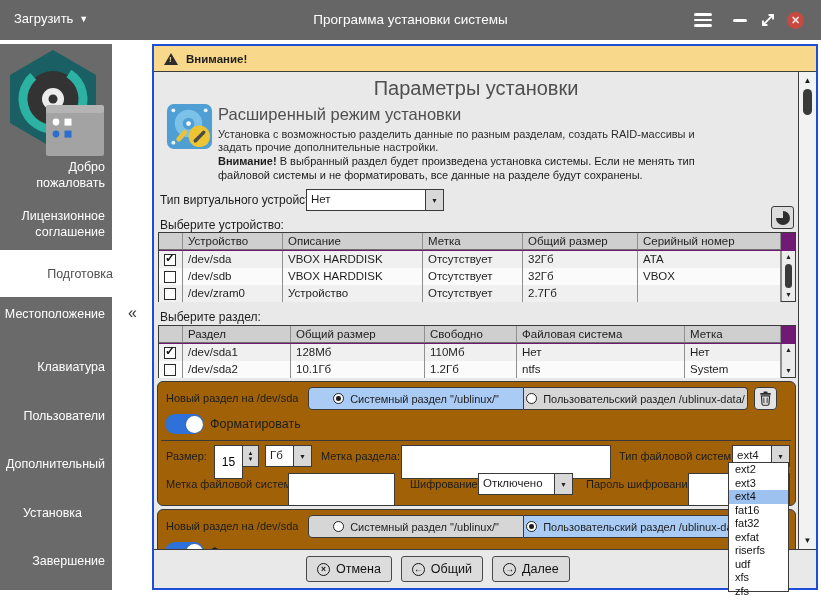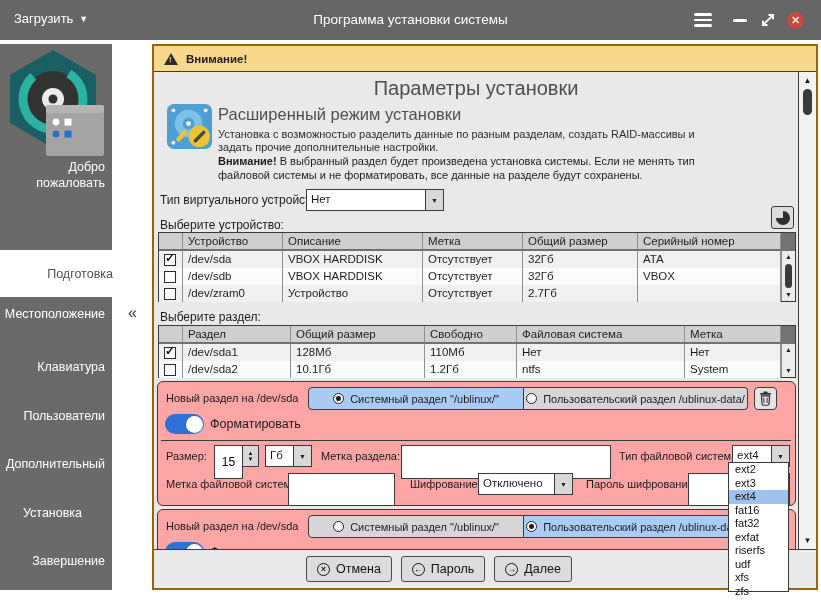--- a/index.html
+++ b/index.html
@@ -19,21 +19,21 @@
   .tb-close { position:absolute; left:787px; top:12px; width:17px; height:17px; border-radius:50%; background:#c64a42; color:#efe0e0; font-size:11px; font-weight:bold; display:flex; align-items:center; justify-content:center; line-height:1; }
 
   
   .sidebar { position:absolute; left:0; top:44px; width:112px; height:546px; background:#6a6a6a; }
   .side-logo { position:absolute; left:6px; top:4px; width:106px; height:112px; }
   .nav-item { position:absolute; left:0; width:114px; padding-right:9px; text-align:right; color:#fff; font-size:12.5px; line-height:16px; cursor:default; }
   .nav-item.active { width:127px; background:#fff; color:#4f4f4f; display:flex; align-items:center; justify-content:flex-end; padding-right:14px; }
   .collapse-btn { position:absolute; left:128px; top:304px; font-size:16px; color:#333; cursor:default; }
 
   
-  .main { position:absolute; left:152px; top:44px; width:666px; height:546px; border:2px solid #a16207; background:#e9e9e9; }
+  .main { position:absolute; left:152px; top:44px; width:666px; height:546px; border:2px solid #1d4ed8; background:#e9e9e9; }
   .banner { position:absolute; left:0; top:0; width:662px; height:26px; background:#f8d88b; border-bottom:1.5px solid #3c3c3c; display:flex; align-items:center; gap:8px; padding-left:10px; font-size:11.5px; font-weight:bold; color:#1d1d1d; }
   .warn-tri { position:relative; width:0; height:0; border-left:7px solid transparent; border-right:7px solid transparent; border-bottom:12px solid #2d2d2d; }
   .warn-tri::after { content:"!"; position:absolute; left:-2px; top:2px; color:#f8d88b; font-size:8px; font-weight:bold; }
 
   .scrollarea { position:absolute; left:0; top:26px; width:644px; height:477px; overflow:hidden; }
 
   .page-title { position:absolute; left:0; top:5px; width:644px; text-align:center; font-size:20px; color:#4f4f4f; }
 
   .disk-icon { position:absolute; left:12px; top:31px; width:47px; height:47px; }
   .sec-heading { position:absolute; left:64px; top:33px; font-size:16.5px; color:#4f4f4f; }
@@ -49,35 +49,35 @@
   .combo .btn { width:18px; background:#d8d8d8; border-left:1.5px solid #3a3a3a; display:flex; align-items:center; justify-content:center; }
   .combo .btn::after { content:"▼"; font-size:7px; color:#222; }
 
   .txt { position:absolute; height:22px; border:1.5px solid #3a3a3a; background:#fff; font-size:12px; padding:16px 4px; font-family:"Liberation Sans",sans-serif; }
 
   
   .pie-btn { position:absolute; left:617px; top:134px; width:23px; height:23px; background:#dcdcdc; border:1.5px solid #3a3a3a; border-radius:3px; display:flex; align-items:center; justify-content:center; }
   .pie { width:14px; height:14px; border-radius:50%; background:conic-gradient(#2e2e2e 0deg 268deg, #dcdcdc 268deg 360deg); }
 
   
-  .tbl { position:absolute; border:1.5px solid #3a3a3a; background:#737373; display:grid; }
+  .tbl { position:absolute; border:1.5px solid #3a3a3a; background:#701a75; display:grid; }
   .row { display:contents; }
   .th, .td { border-right:1px solid #8f8f8f; padding:1px 5px; font-size:11.5px; line-height:15px; height:17px; overflow:hidden; white-space:nowrap; display:flex; align-items:center; }
   .th { background:#cfcfcf; border-bottom:1.2px solid #6f6f6f; }
   .row.odd .td { background:#f0f0f0; }
   .row.even .td { background:#fbfbfb; }
   .cb { width:12px; height:12px; border:1.3px solid #2a2a2a; background:#fff; position:relative; }
   .cb.checked::after { content:"✓"; position:absolute; left:0px; top:-4px; font-size:12px; font-weight:bold; color:#111; }
   .mini-scroll { position:absolute; right:0; top:18px; bottom:0; width:14px; background:#ececec; border-left:1px solid #8f8f8f; }
   .mini-scroll .up, .mini-scroll .dn { position:absolute; left:0; width:100%; text-align:center; font-size:7px; color:#222; height:10px; line-height:10px; }
   .mini-scroll .up { top:1px; } .mini-scroll .dn { bottom:1px; }
   .mini-thumb { position:absolute; left:3px; top:13px; width:7px; height:24px; background:#3a3a3a; border-radius:4px; }
 
   
-  .panel { position:absolute; left:3px; width:639px; border:1.7px solid #3a3a3a; border-radius:6px; background:#fca5a5; overflow:hidden;text-decoration:underline; }
+  .panel { position:absolute; left:3px; width:639px; border:1.7px solid #3a3a3a; border-radius:6px; background:#a16207; overflow:hidden;text-decoration:underline; }
   .seg { position:absolute; left:150px; top:5px; width:440px; height:23px; display:flex; }
   .segopt { border:1.5px solid #3a3a3a; display:flex; align-items:center; justify-content:center; gap:6px; font-size:11px; white-space:nowrap; overflow:hidden; }
   .segopt.first { width:216px; border-radius:4px 0 0 4px; }
   .segopt.second { width:224px; border-left:none; border-radius:0 4px 4px 0; }
   .segopt.sel { background:#a9cbf4; }
   .segopt.uns { background:#d6d6d6; }
   .radio { width:11px; height:11px; border:1.5px solid #1f1f1f; border-radius:50%; background:#fff; position:relative; flex:0 0 auto; }
   .radio.on::after { content:""; position:absolute; left:2px; top:2px; width:4.5px; height:4.5px; border-radius:50%; background:#1f1f1f; }
   .trash-btn { position:absolute; left:596px; top:5px; width:23px; height:23px; border:1.5px solid #3a3a3a; border-radius:4px; background:#e4e4e4; display:flex; align-items:center; justify-content:center; }
   .toggle { position:absolute; left:7px; top:32px; width:39px; height:20px; border-radius:10px; background:#2e71d8; }
@@ -137,20 +137,21 @@
       <circle cx="47" cy="51" r="11" fill="#ececec"></circle>
       <circle cx="47" cy="51" r="4.5" fill="#333"></circle>
       <rect x="40" y="57" width="58" height="51" rx="2.5" fill="#a3a3a3"></rect>
       <rect x="40" y="57" width="58" height="8" rx="2.5" fill="#b4b4b4"></rect>
       <circle cx="50" cy="74" r="3.4" fill="#fff"></circle>
       <rect x="58.5" y="70.6" width="7" height="7" fill="#fff"></rect>
       <circle cx="50" cy="86" r="3.4" fill="#2a6fd0"></circle>
       <rect x="58.5" y="82.6" width="7" height="7" fill="#2a6fd0"></rect>
     </svg>
     <div class="nav-item" style="top:115px;">Добро пожаловать</div>
+    <div class="nav-item" style="top:164px;">Лицензионное соглашение</div>
     <div class="nav-item active" style="top:206px; height:47px;">Подготовка</div>
     <div class="nav-item" style="top:262px;">Местоположение</div>
     <div class="nav-item" style="top:315px;">Клавиатура</div>
     <div class="nav-item" style="top:364px;">Пользователи</div>
     <div class="nav-item" style="top:412px;">Дополнительный</div>
     <div class="nav-item" style="top:461px;text-align:center;">Установка</div>
     <div class="nav-item" style="top:509px;">Завершение</div>
   </div>
   <div class="collapse-btn">«</div>
 
@@ -364,21 +365,21 @@
       <div class="dn">▼</div>
     </div>
 
     <div class="footer">
       <div class="fbtn">
         <span class="cicon">×</span>
         <span>Отмена</span>
       </div>
       <div class="fbtn">
         <span class="cicon">←</span>
-        <span>Пароль</span>
+        <span>Общий</span>
       </div>
       <div class="fbtn">
         <span class="cicon">→</span>
         <span>Далее</span>
       </div>
     </div>
   </div>
 
   <div class="fs-list">
     <div class="fs-item">ext2</div>

